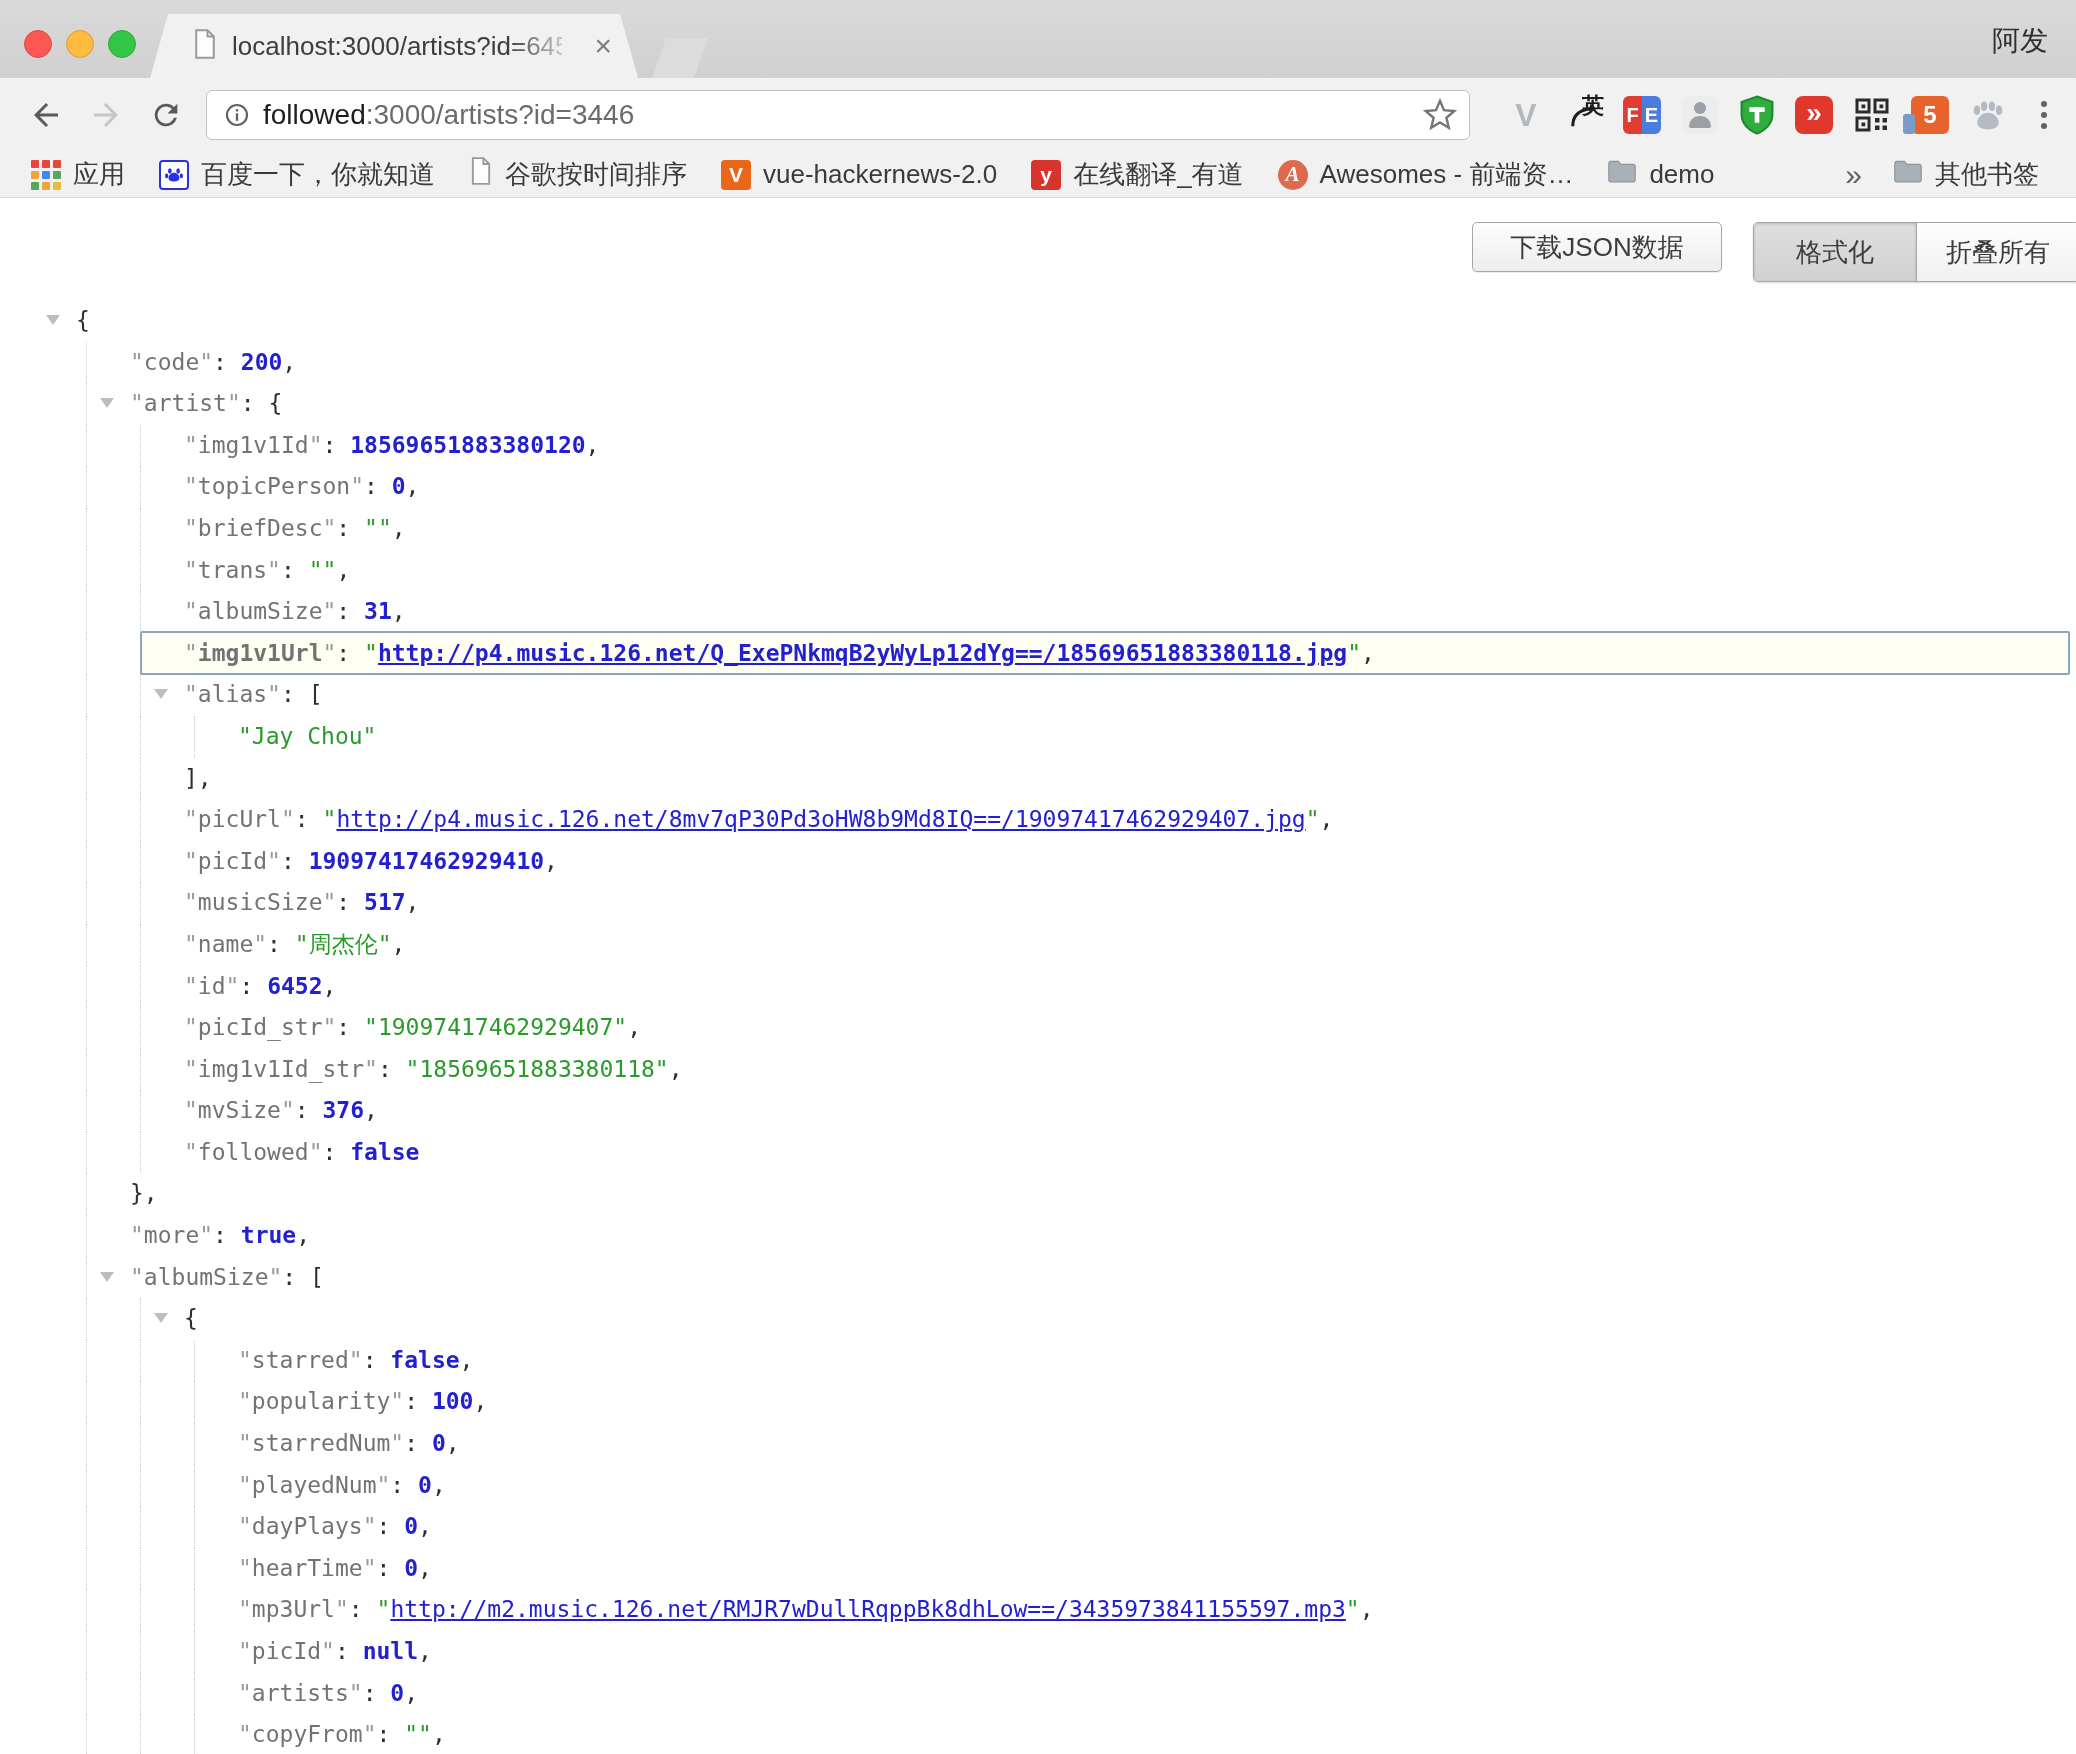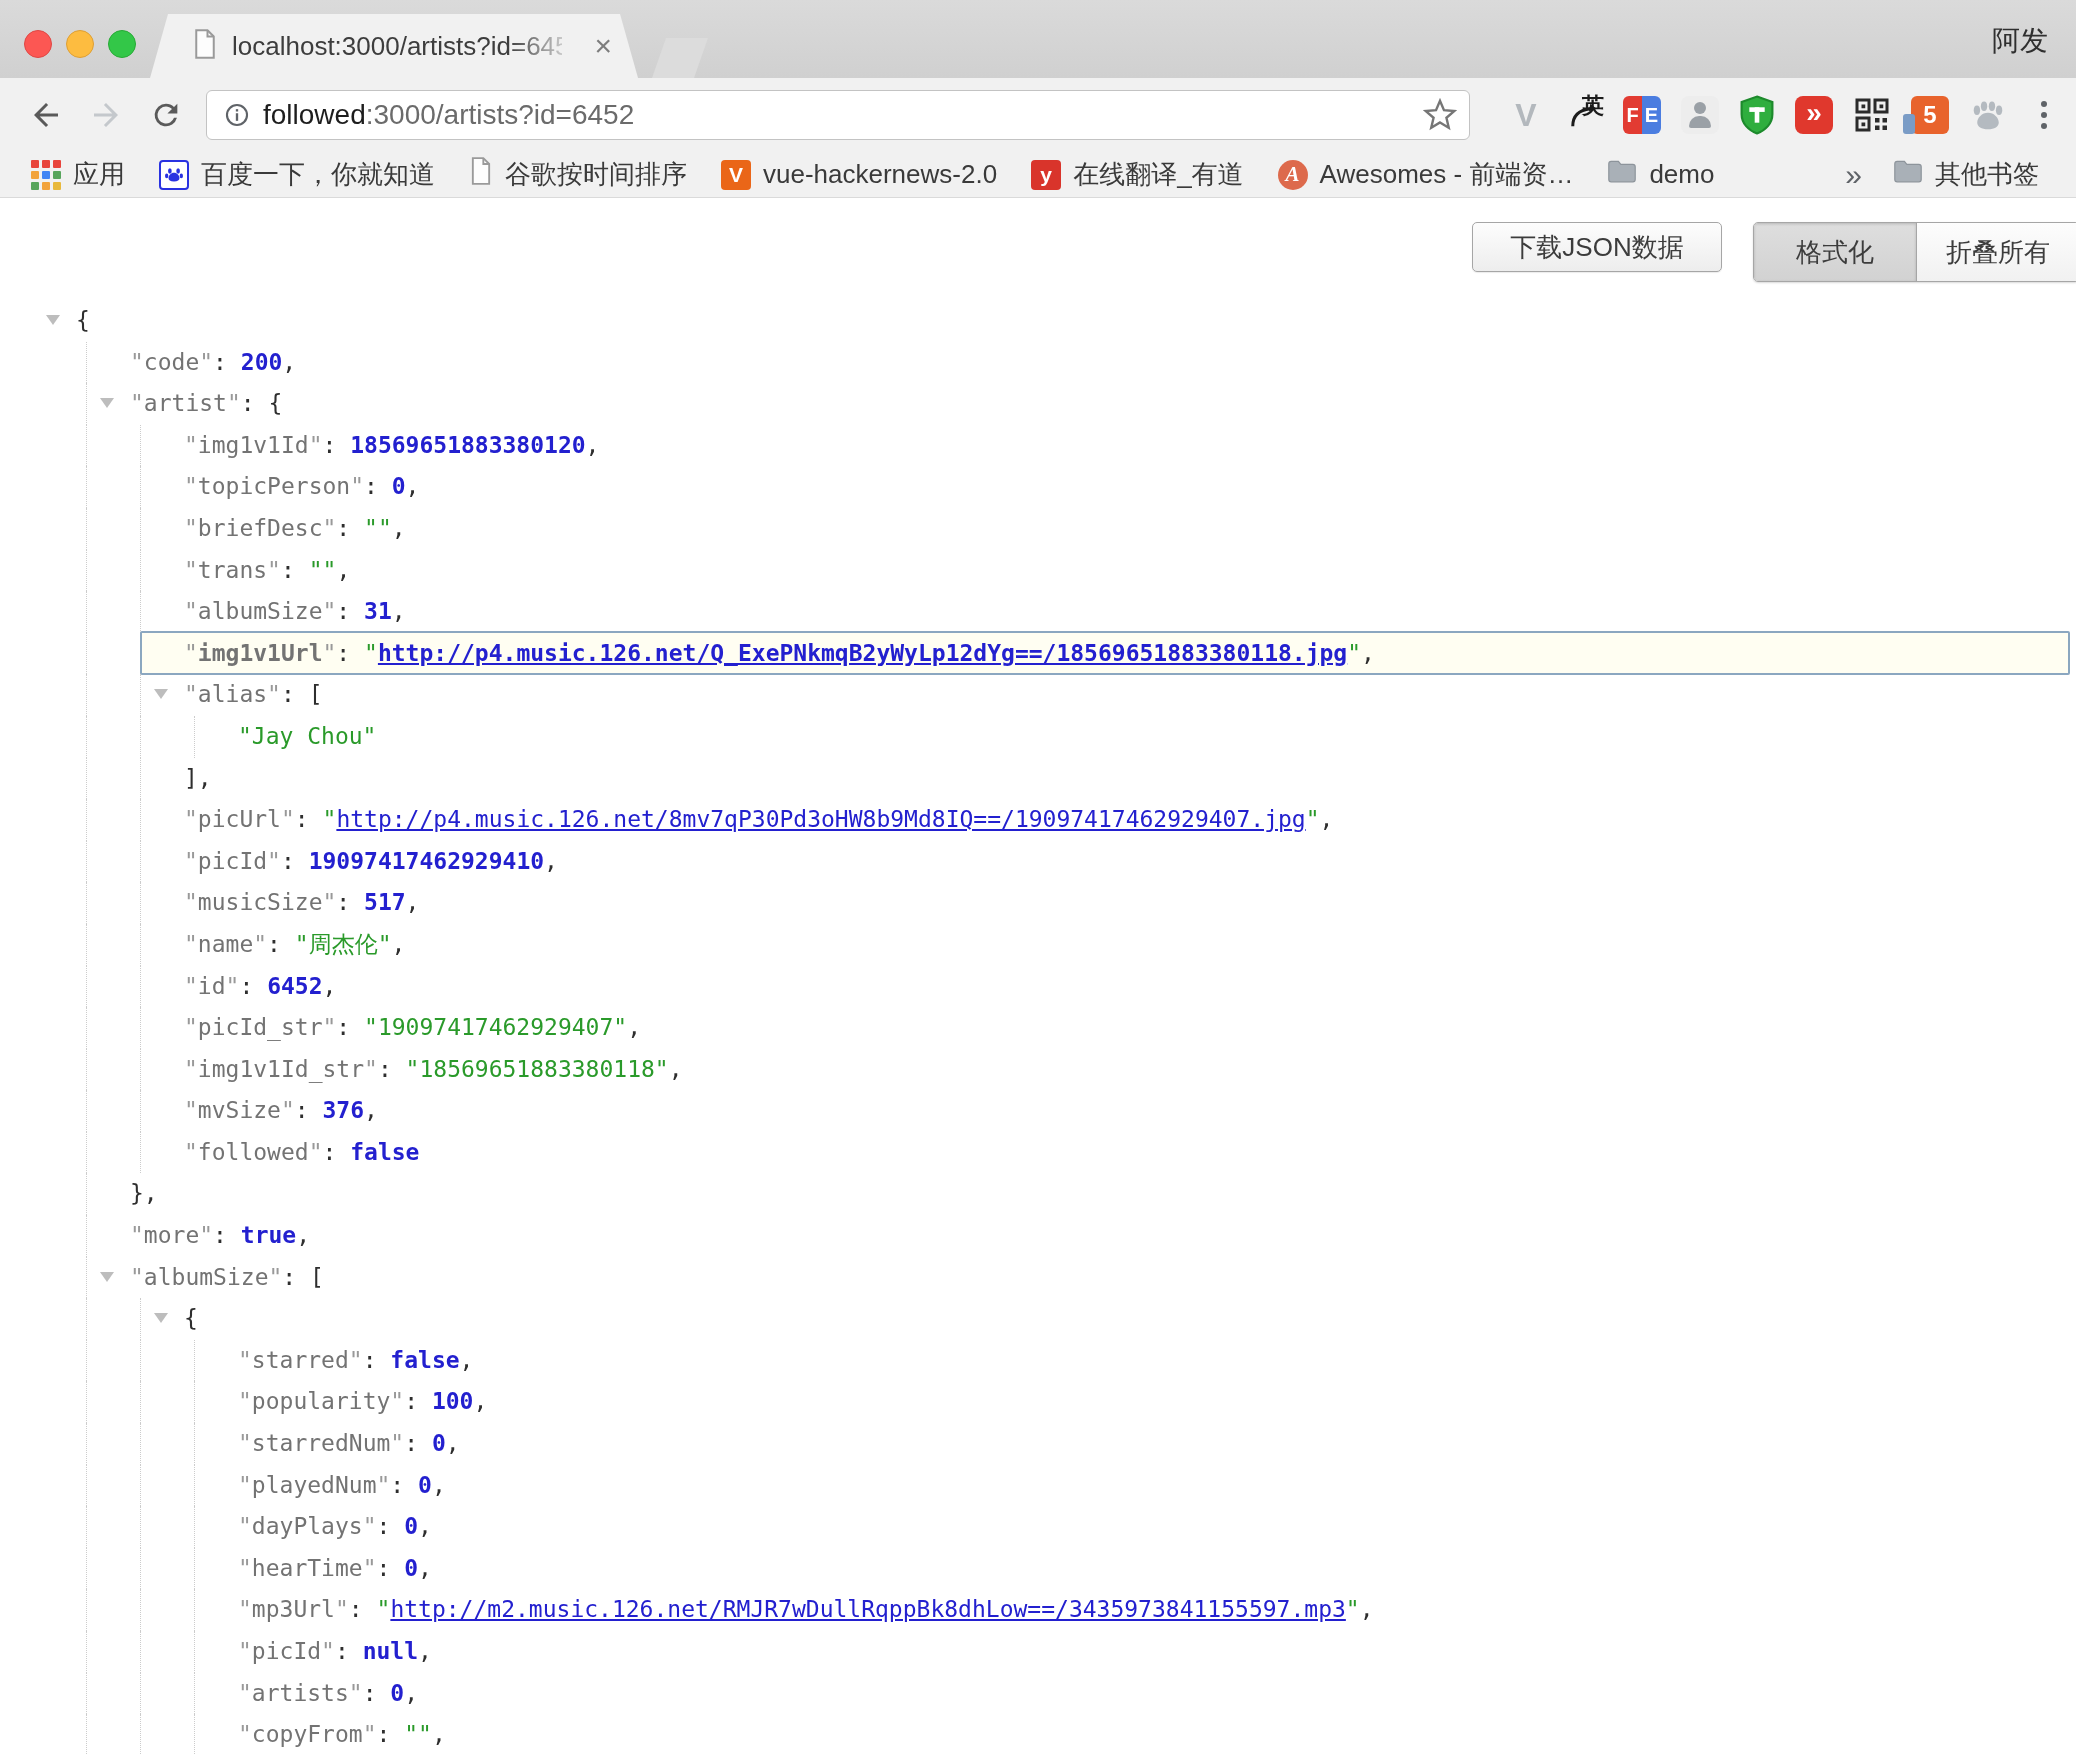--- a/index.html
+++ b/index.html
@@ -143,21 +143,21 @@
   </span>
 
   <div class="url-field">
     <span class="url-info">
       <svg width="28" height="28" viewBox="0 0 24 24">
           <circle cx="12" cy="12" r="8.6" fill="none" stroke="#5f6368" stroke-width="1.8"></circle>
           <rect x="11" y="10.5" width="2" height="6.5" fill="#5f6368"></rect>
           <rect x="11" y="7" width="2" height="2" fill="#5f6368"></rect>
         </svg>
     </span>
-    <span class="url-text"><span class="url-host">followed</span><span class="url-rest">:3000/artists?id=6452</span></span>
+    <span class="url-text"><span class="url-host">followed</span><span class="url-rest">:3000/artists?id=3446</span></span>
     <span class="url-star">
       <svg width="34" height="34" viewBox="0 0 24 24">
           <path d="M12 17.27L18.18 21l-1.64-7.03L22 9.24l-7.19-.61L12 2 9.19 8.63 2 9.24l5.46 4.73L5.82 21z" fill="none" stroke="#767676" stroke-width="1.7"></path>
         </svg>
     </span>
   </div>
 
   <div class="ext-row">
     <span class="ext">
         <span class="ext-vgray">V</span>

